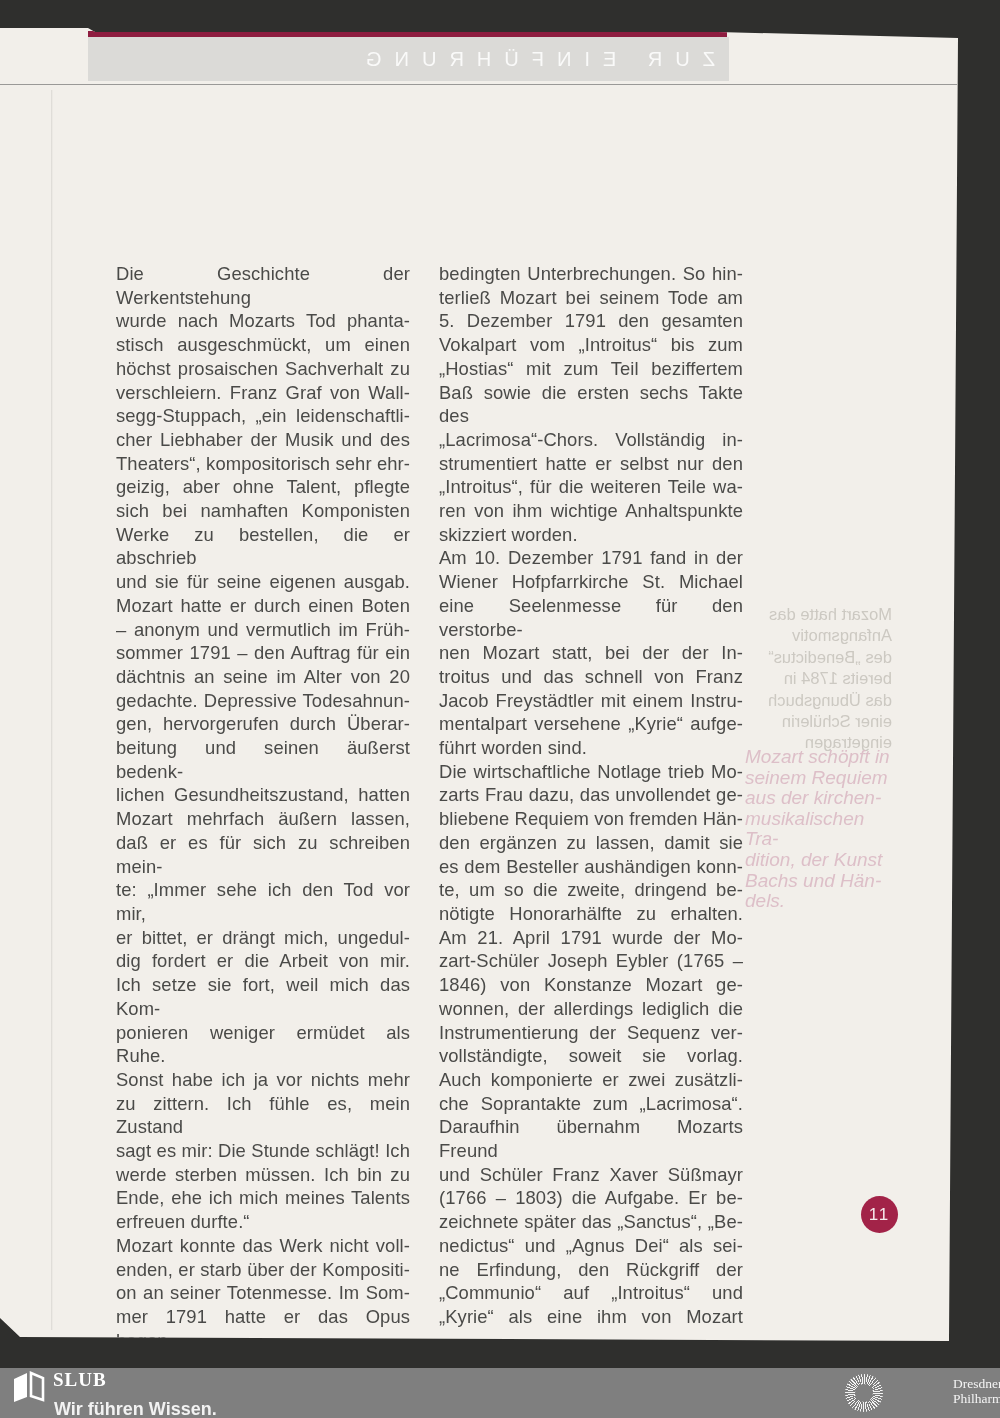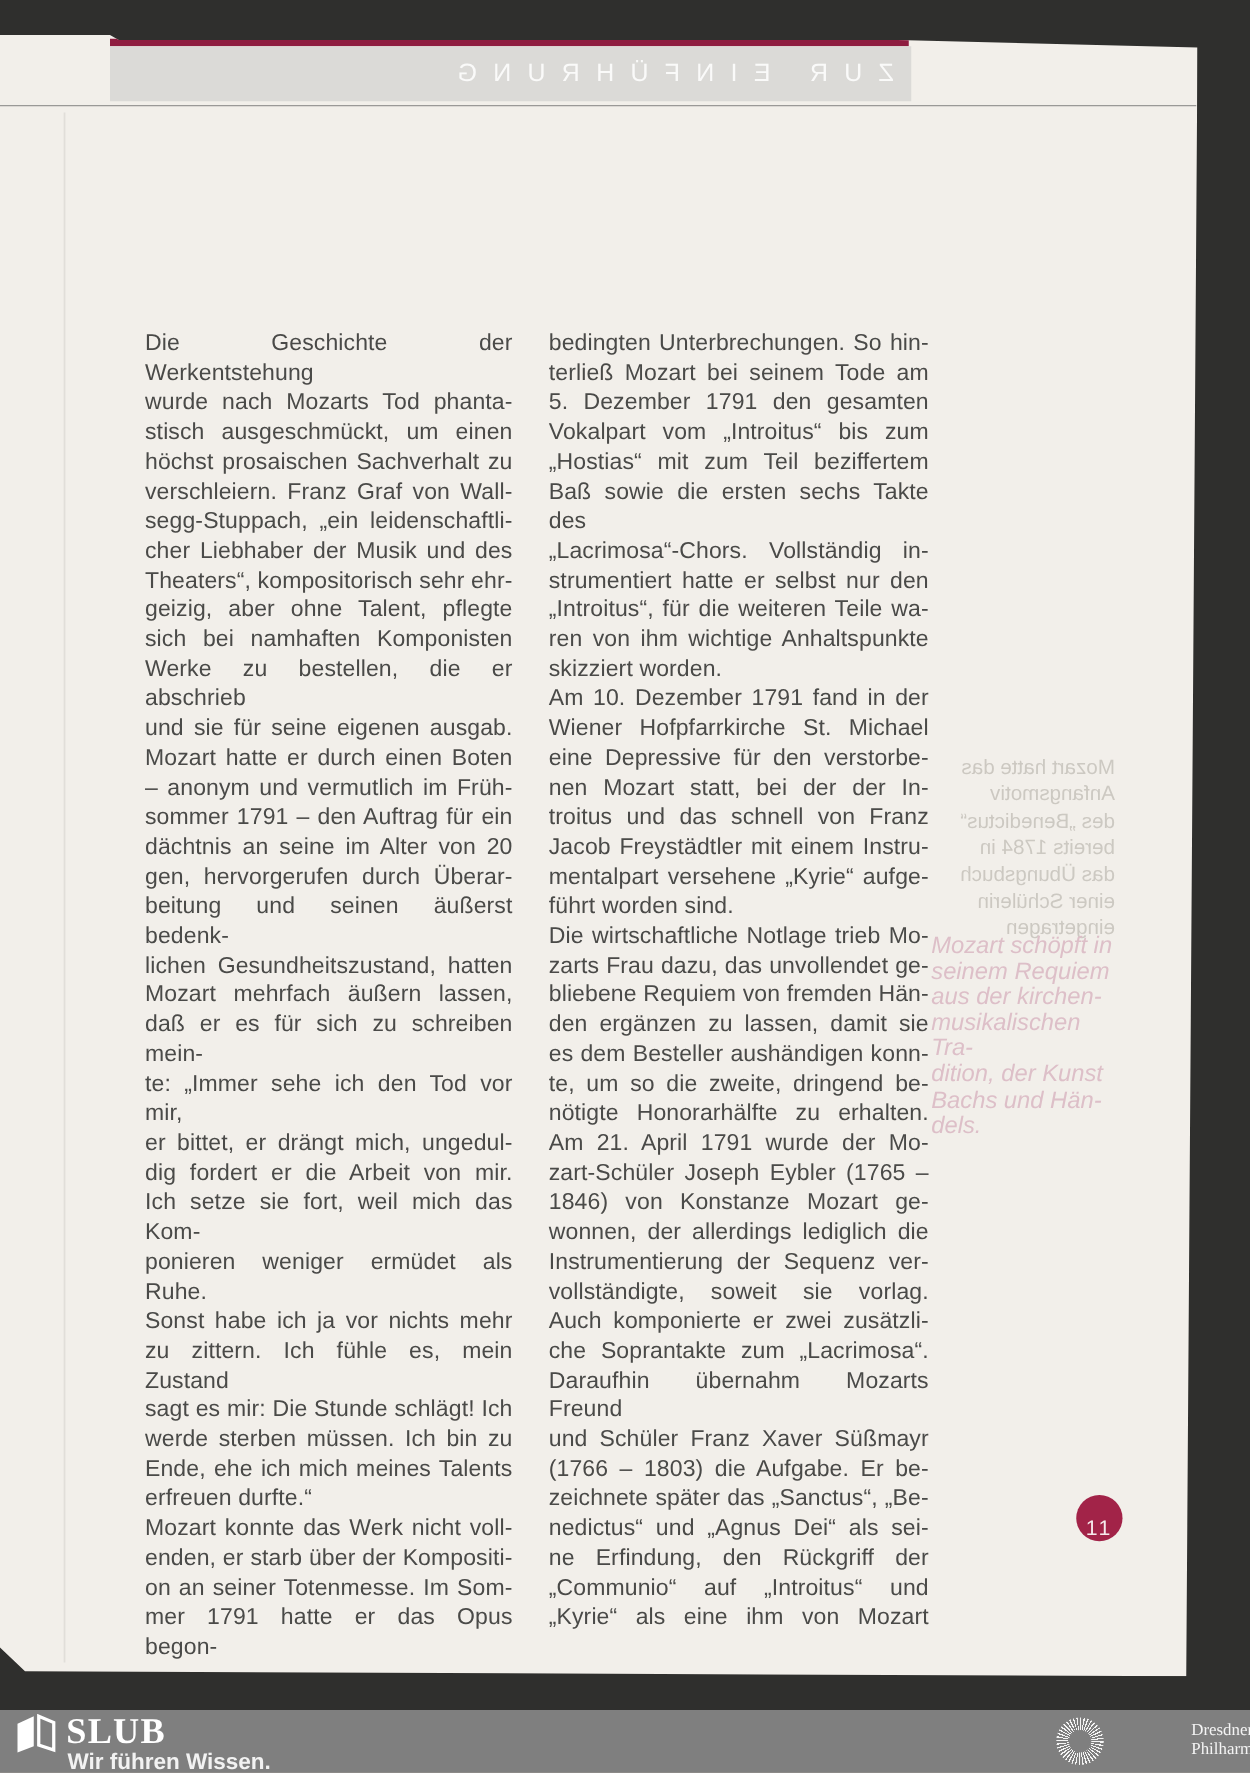--- a/index.html
+++ b/index.html
@@ -65,33 +65,33 @@
     color:#ddbfc8;
   }
   .bleed-note .tline,.pink-note .tline{
     text-align:left;text-align-last:left;line-height:inherit;
   }
   
   .page-badge{
     position:absolute;left:861px;top:1196px;width:37px;height:37px;
     border-radius:50%;background:#a22348;
     color:#f6e9ec;font-size:17px;
-    display:flex;align-items:flex-end;justify-content:center;
+    display:flex;align-items:center;justify-content:center;
     letter-spacing:2px;
   }
   
   .footer-bar{
     position:absolute;left:0;top:1368px;width:1000px;height:50px;
     background:#7f7f7f;
   }
   .slub-icon{position:absolute;left:11px;top:3px;}
   .slub-name{
     position:absolute;left:53px;top:1px;
     font-family:"Liberation Serif", serif;font-weight:bold;
-    font-size:29px;color:#ffffff;letter-spacing:1px;
+    font-size:19px;color:#ffffff;letter-spacing:1px;
   }
   .slub-tagline{
     position:absolute;left:54px;top:31px;
     font-size:18px;font-weight:bold;color:#f2f2f2;
   }
   .sunburst{
     position:absolute;left:845px;top:6px;width:38px;height:38px;
     border-radius:50%;
     background:repeating-conic-gradient(#f4f4f4 0deg 3.5deg, rgba(0,0,0,0) 3.5deg 9deg);
   }
@@ -129,20 +129,21 @@
       <div class="tline">cher Liebhaber der Musik und des</div>
       <div class="tline">Theaters“, kompositorisch sehr ehr-</div>
       <div class="tline">geizig, aber ohne Talent, pflegte</div>
       <div class="tline">sich bei namhaften Komponisten</div>
       <div class="tline">Werke zu bestellen, die er abschrieb</div>
       <div class="tline">und sie für seine eigenen ausgab.</div>
       <div class="tline">Mozart hatte er durch einen Boten</div>
       <div class="tline">– anonym und vermutlich im Früh-</div>
       <div class="tline">sommer 1791 – den Auftrag für ein</div>
       <div class="tline">dächtnis an seine im Alter von 20</div>
+      <div class="tline">gedachte. Depressive Todesahnun-</div>
       <div class="tline">gen, hervorgerufen durch Überar-</div>
       <div class="tline">beitung und seinen äußerst bedenk-</div>
       <div class="tline">lichen Gesundheitszustand, hatten</div>
       <div class="tline">Mozart mehrfach äußern lassen,</div>
       <div class="tline">daß er es für sich zu schreiben mein-</div>
       <div class="tline">te: „Immer sehe ich den Tod vor mir,</div>
       <div class="tline">er bittet, er drängt mich, ungedul-</div>
       <div class="tline">dig fordert er die Arbeit von mir.</div>
       <div class="tline">Ich setze sie fort, weil mich das Kom-</div>
       <div class="tline">ponieren weniger ermüdet als Ruhe.</div>
@@ -165,21 +166,21 @@
       <div class="tline">Vokalpart vom „Introitus“ bis zum</div>
       <div class="tline">„Hostias“ mit zum Teil beziffertem</div>
       <div class="tline">Baß sowie die ersten sechs Takte des</div>
       <div class="tline">„Lacrimosa“-Chors. Vollständig in-</div>
       <div class="tline">strumentiert hatte er selbst nur den</div>
       <div class="tline">„Introitus“, für die weiteren Teile wa-</div>
       <div class="tline">ren von ihm wichtige Anhaltspunkte</div>
       <div class="tline nojust">skizziert worden.</div>
       <div class="tline">Am 10. Dezember 1791 fand in der</div>
       <div class="tline">Wiener Hofpfarrkirche St. Michael</div>
-      <div class="tline">eine Depressive für den verstorbe-</div>
+      <div class="tline">eine Seelenmesse für den verstorbe-</div>
       <div class="tline">nen Mozart statt, bei der der In-</div>
       <div class="tline">troitus und das schnell von Franz</div>
       <div class="tline">Jacob Freystädtler mit einem Instru-</div>
       <div class="tline">mentalpart versehene „Kyrie“ aufge-</div>
       <div class="tline nojust">führt worden sind.</div>
       <div class="tline">Die wirtschaftliche Notlage trieb Mo-</div>
       <div class="tline">zarts Frau dazu, das unvollendet ge-</div>
       <div class="tline">bliebene Requiem von fremden Hän-</div>
       <div class="tline">den ergänzen zu lassen, damit sie</div>
       <div class="tline">es dem Besteller aushändigen konn-</div>

